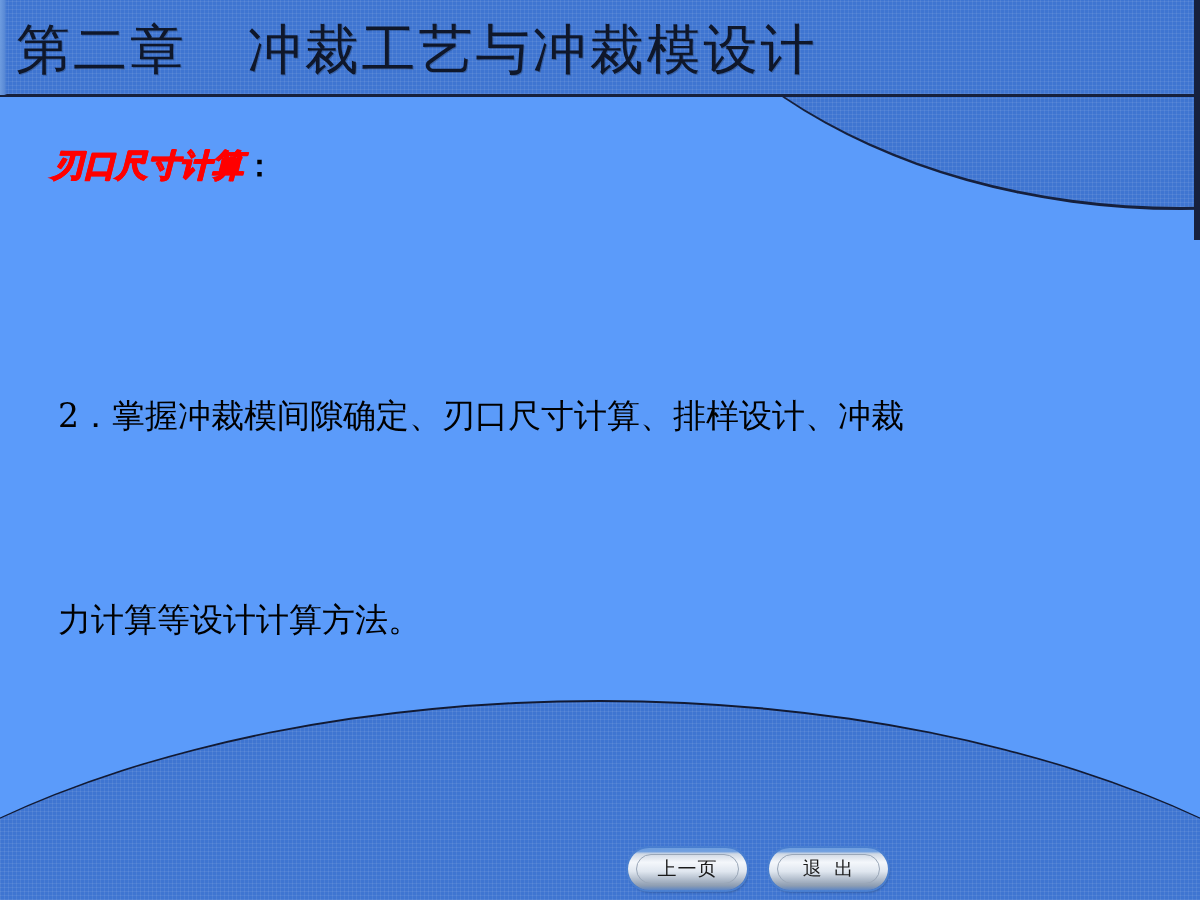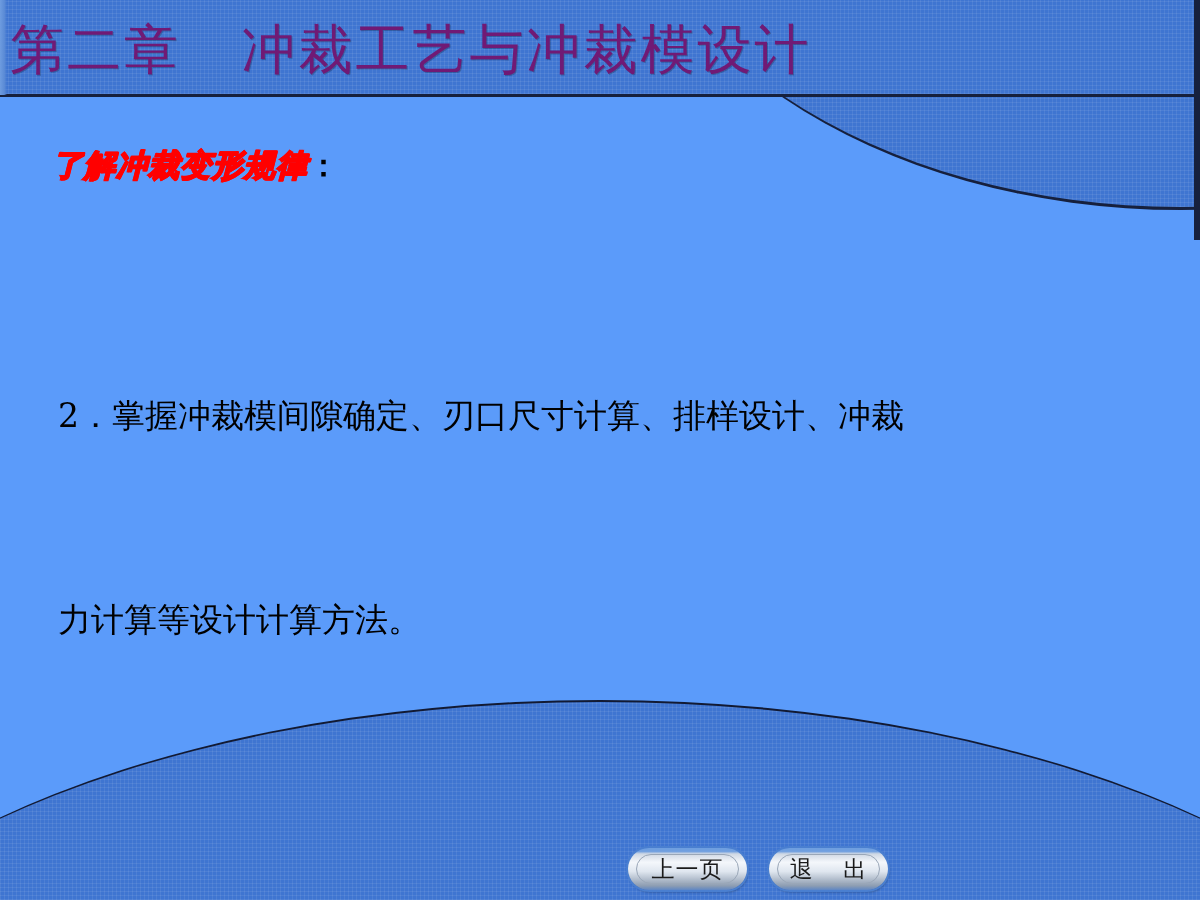--- a/index.html
+++ b/index.html
@@ -88,27 +88,27 @@
   
   #title {
     position: absolute;
     left: 0;
     top: 8px;
     width: 1100px;
     height: 84px;
     z-index: 6;
     display: flex;
     align-items: center;
-    padding-left: 10px;
+    padding-left: 16px;
     box-sizing: border-box;
     font-family: "DejaVu Sans", "Liberation Sans", sans-serif;
     font-size: 54px;
     font-weight: 400;
     letter-spacing: 3px;
-    color: #701a75;
+    color: #0f172a;
     white-space: pre;
     text-shadow: 1px 1px 0 rgba(0,0,0,0.22);
   }
 
   
   #subtitle {
     position: absolute;
     left: 52px;
     top: 145px;
     z-index: 6;
@@ -183,22 +183,22 @@
   }
   .navbtn .inner {
     position: absolute;
     left: 8px; right: 8px; top: 6px; bottom: 6px;
     border: 1px solid #9aa7b8;
     border-radius: 16px;
     pointer-events: none;
   }
   .navbtn span.label {
     position: relative;
-    font-family: Liberation Mono, monospace;
-    font-size: 23px;
+    font-family: Liberation Serif, serif;
+    font-size: 19px;
     color: #1a1a1a;
     letter-spacing: 1px;
     white-space: pre;
     z-index: 2;
   }
 </style>
 </head>
 <body>
 
 <div id="slide">
@@ -207,21 +207,21 @@
 
   <div id="header-sweep" class="band-texture">
     
   </div>
   <div id="header-band" class="band-texture"></div>
   <div id="header-left-bevel"></div>
   <div id="right-edge"></div>
 
   <div id="title">第二章   冲裁工艺与冲裁模设计</div>
 
-  <div id="subtitle"><span class="red">了解冲裁变形规律</span><span class="colon">：</span></div>
+  <div id="subtitle"><span class="red">刃口尺寸计算</span><span class="colon">：</span></div>
 
   <div id="body-list">
     <div class="line">2．掌握冲裁模间隙确定、刃口尺寸计算、排样设计、冲裁</div>
     <div class="line indent">力计算等设计计算方法。</div>
     
     
     
     
   </div>
 

